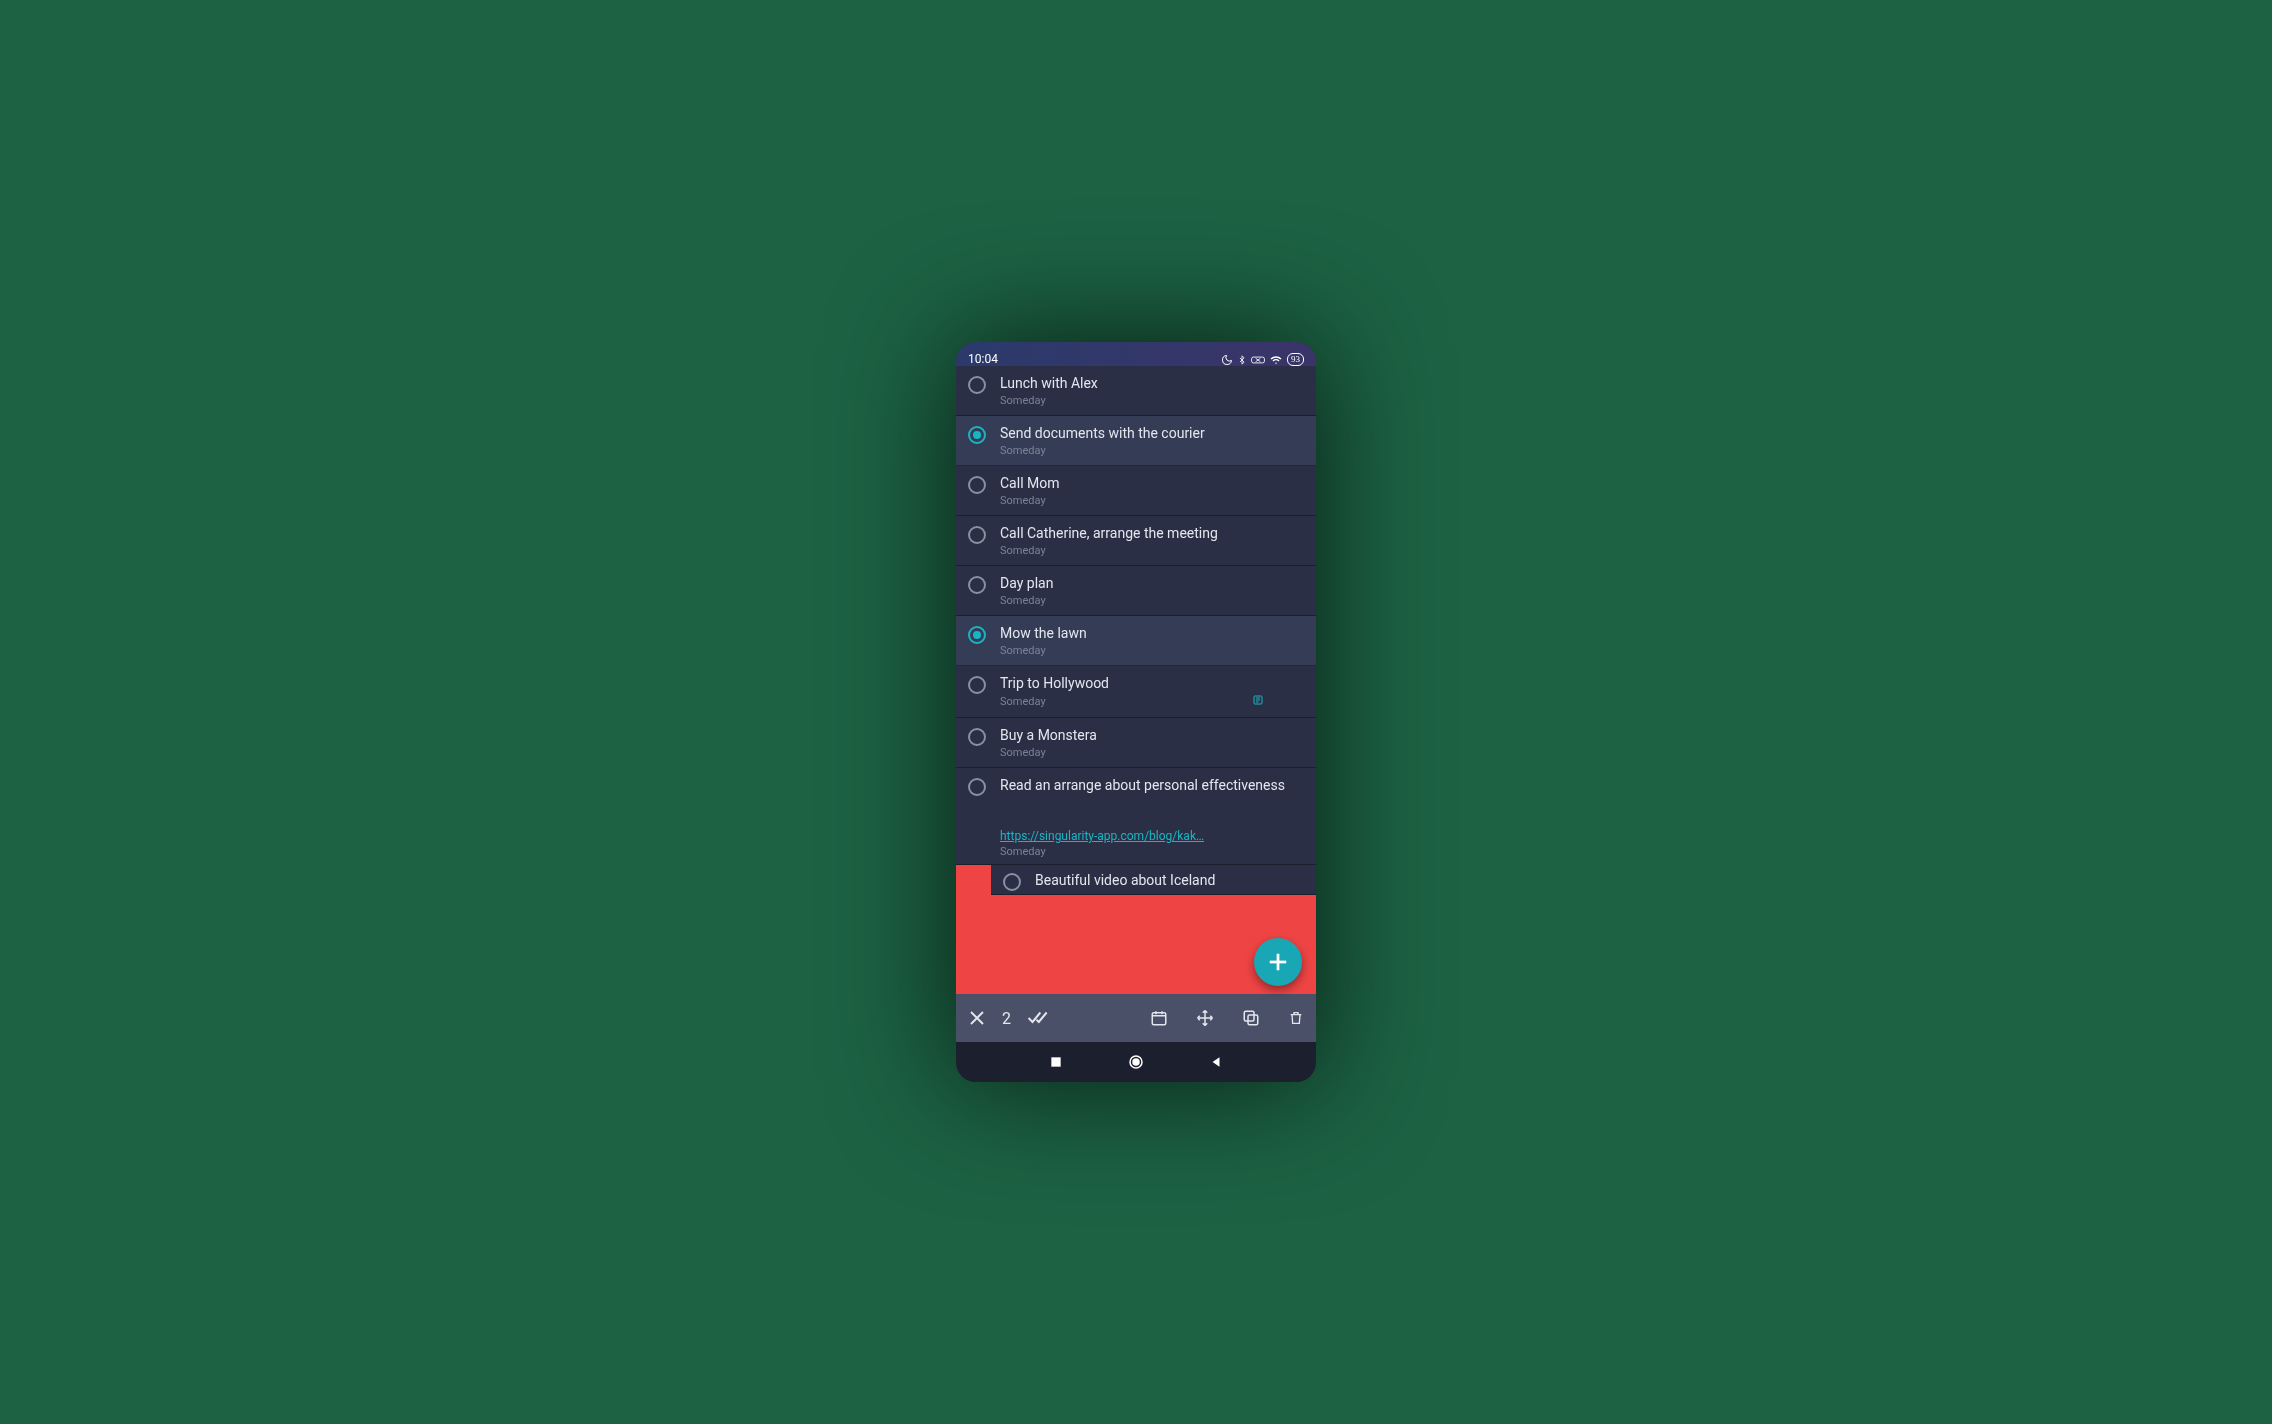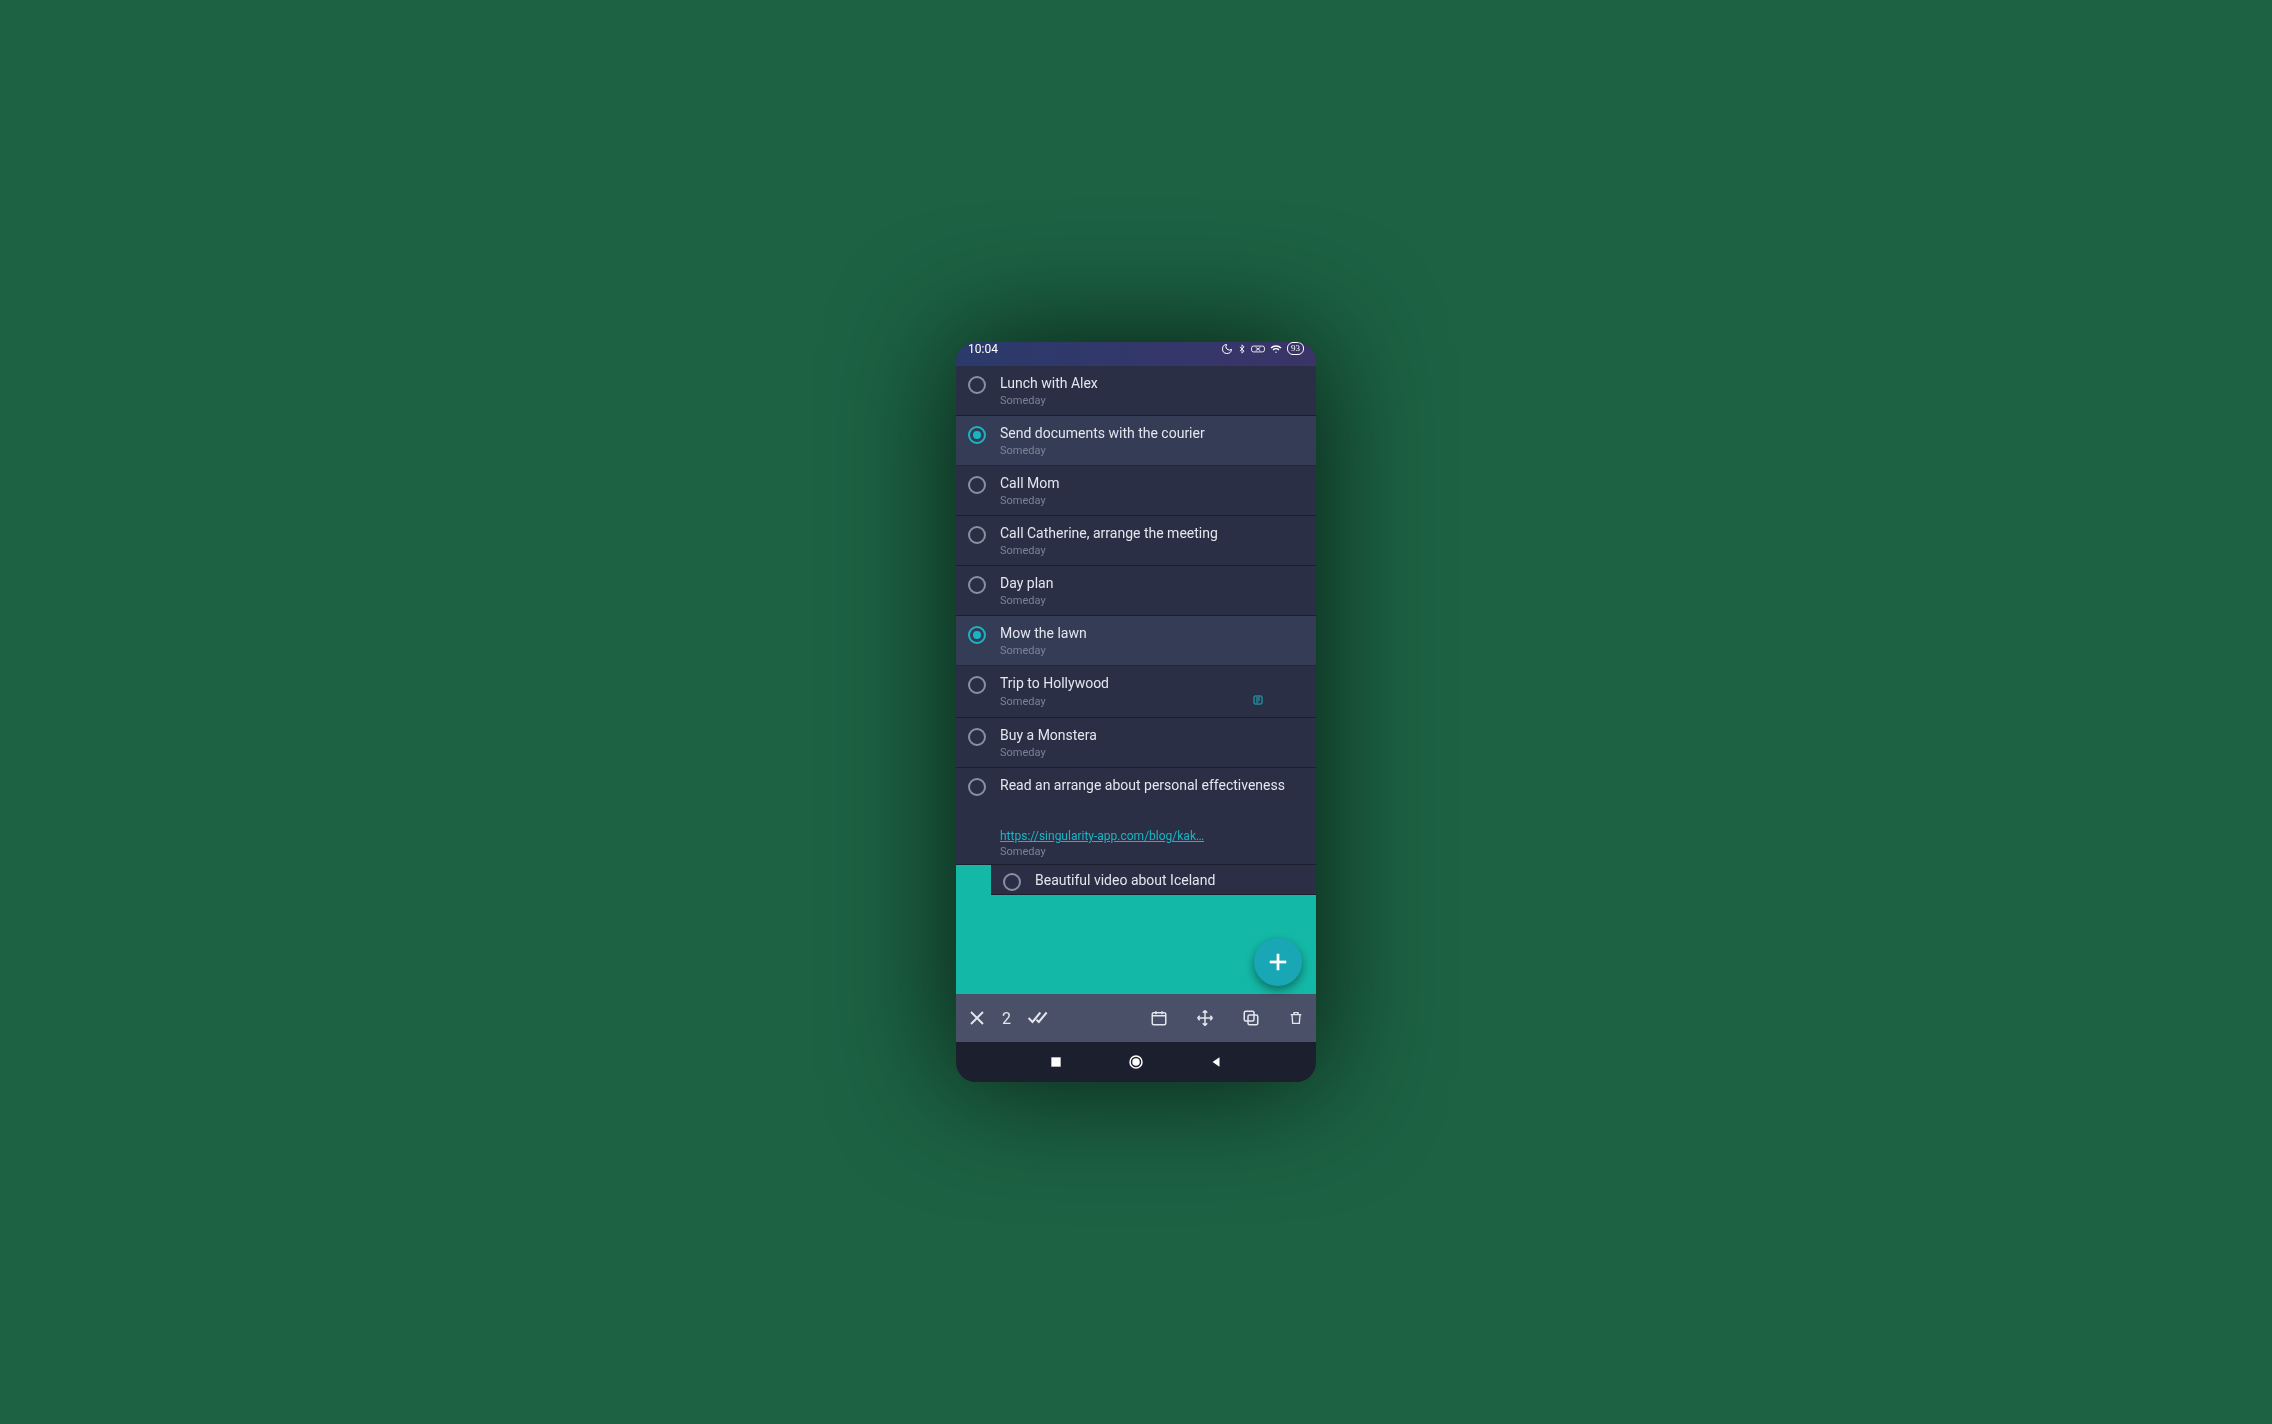--- a/index.html
+++ b/index.html
@@ -25,21 +25,21 @@
     overflow: hidden;
     display: flex;
     flex-direction: column;
     position: relative;
   }
 
   
   .status-bar {
     height: 24px;
     display: flex;
-    align-items: flex-start;
+    align-items: flex-end;
     justify-content: space-between;
     padding: 0 12px;
     font-size: 12px;
     color: #fff;
     background: linear-gradient(90deg, #2b3a6b, #3a3468);
     position: relative;
     z-index: 3;
   }
   .status-right { display: flex; align-items: center; gap: 4px; }
   .status-right svg { display: block; }
@@ -60,21 +60,21 @@
     width: 40px; height: 40px;
     display: flex; align-items: center; justify-content: center;
     cursor: pointer;
   }
   .app-title { font-size: 18px; font-weight: 500; margin-left: 8px; flex: 1; }
 
   
   .list {
     flex: 1;
     overflow: hidden;
-    background: #14b8a6;
+    background: #ef4444;
     display: flex;
     flex-direction: column;
   }
   .task {
     display: flex;
     align-items: flex-start;
     padding: 8px 12px;
     border-bottom: 1px solid rgba(0,0,0,0.35);
     background: #2A2F45;
   }

